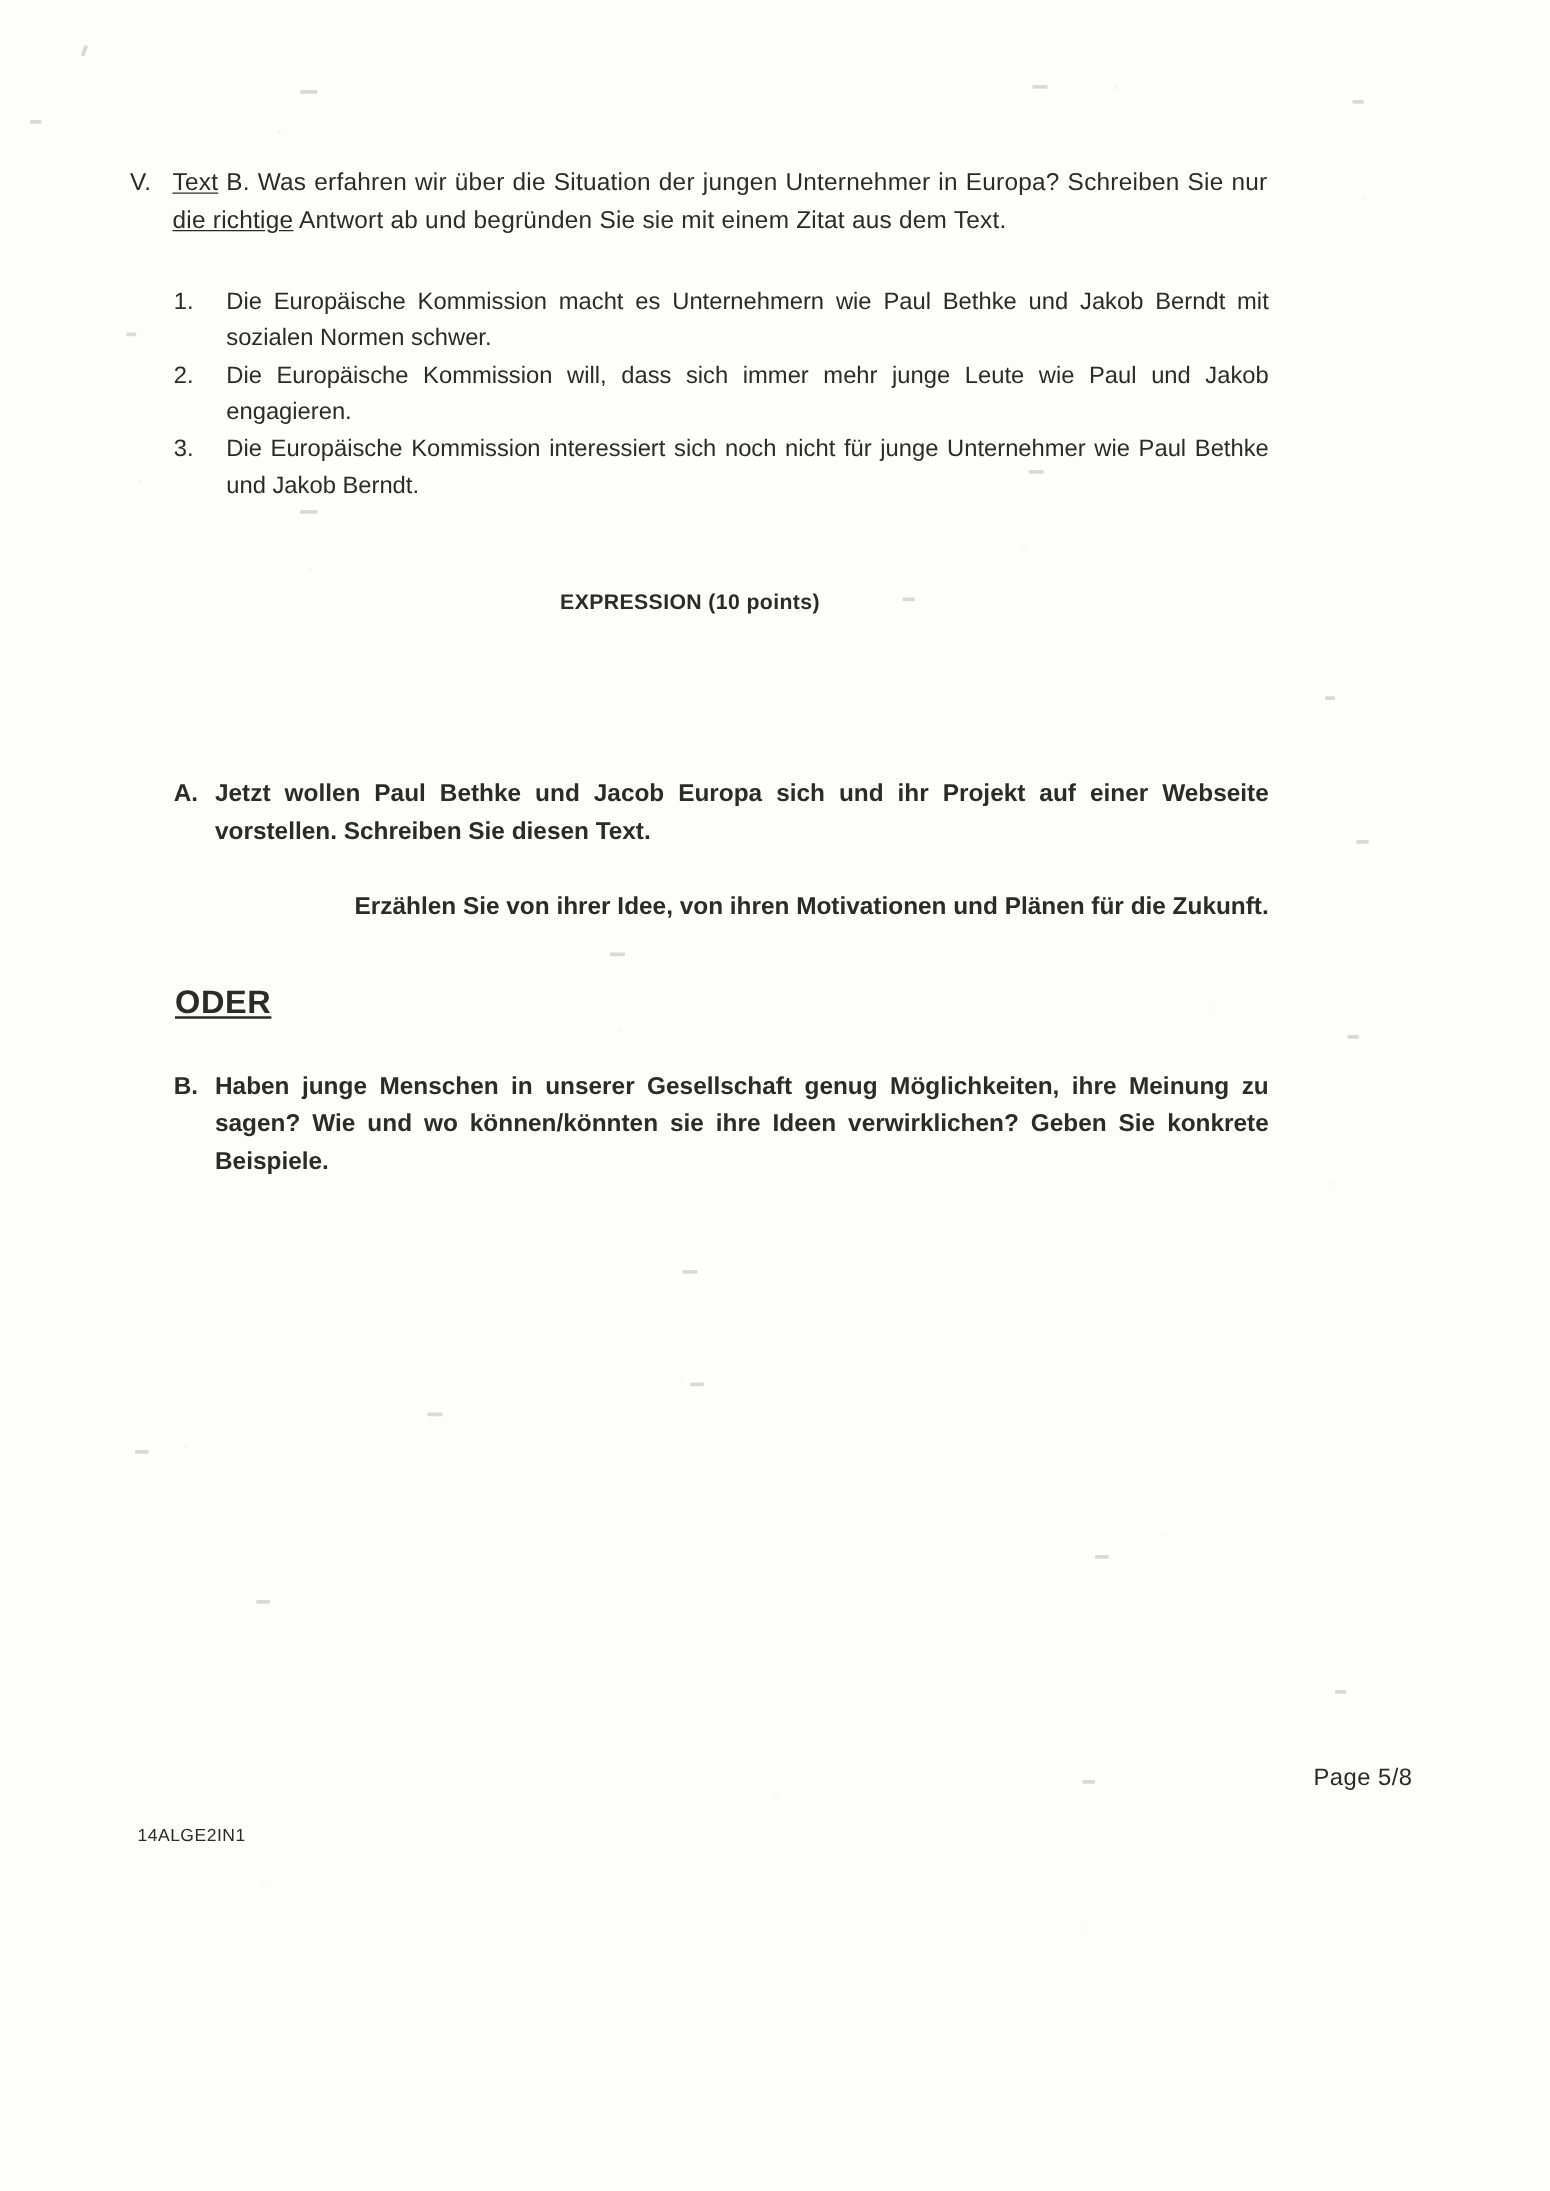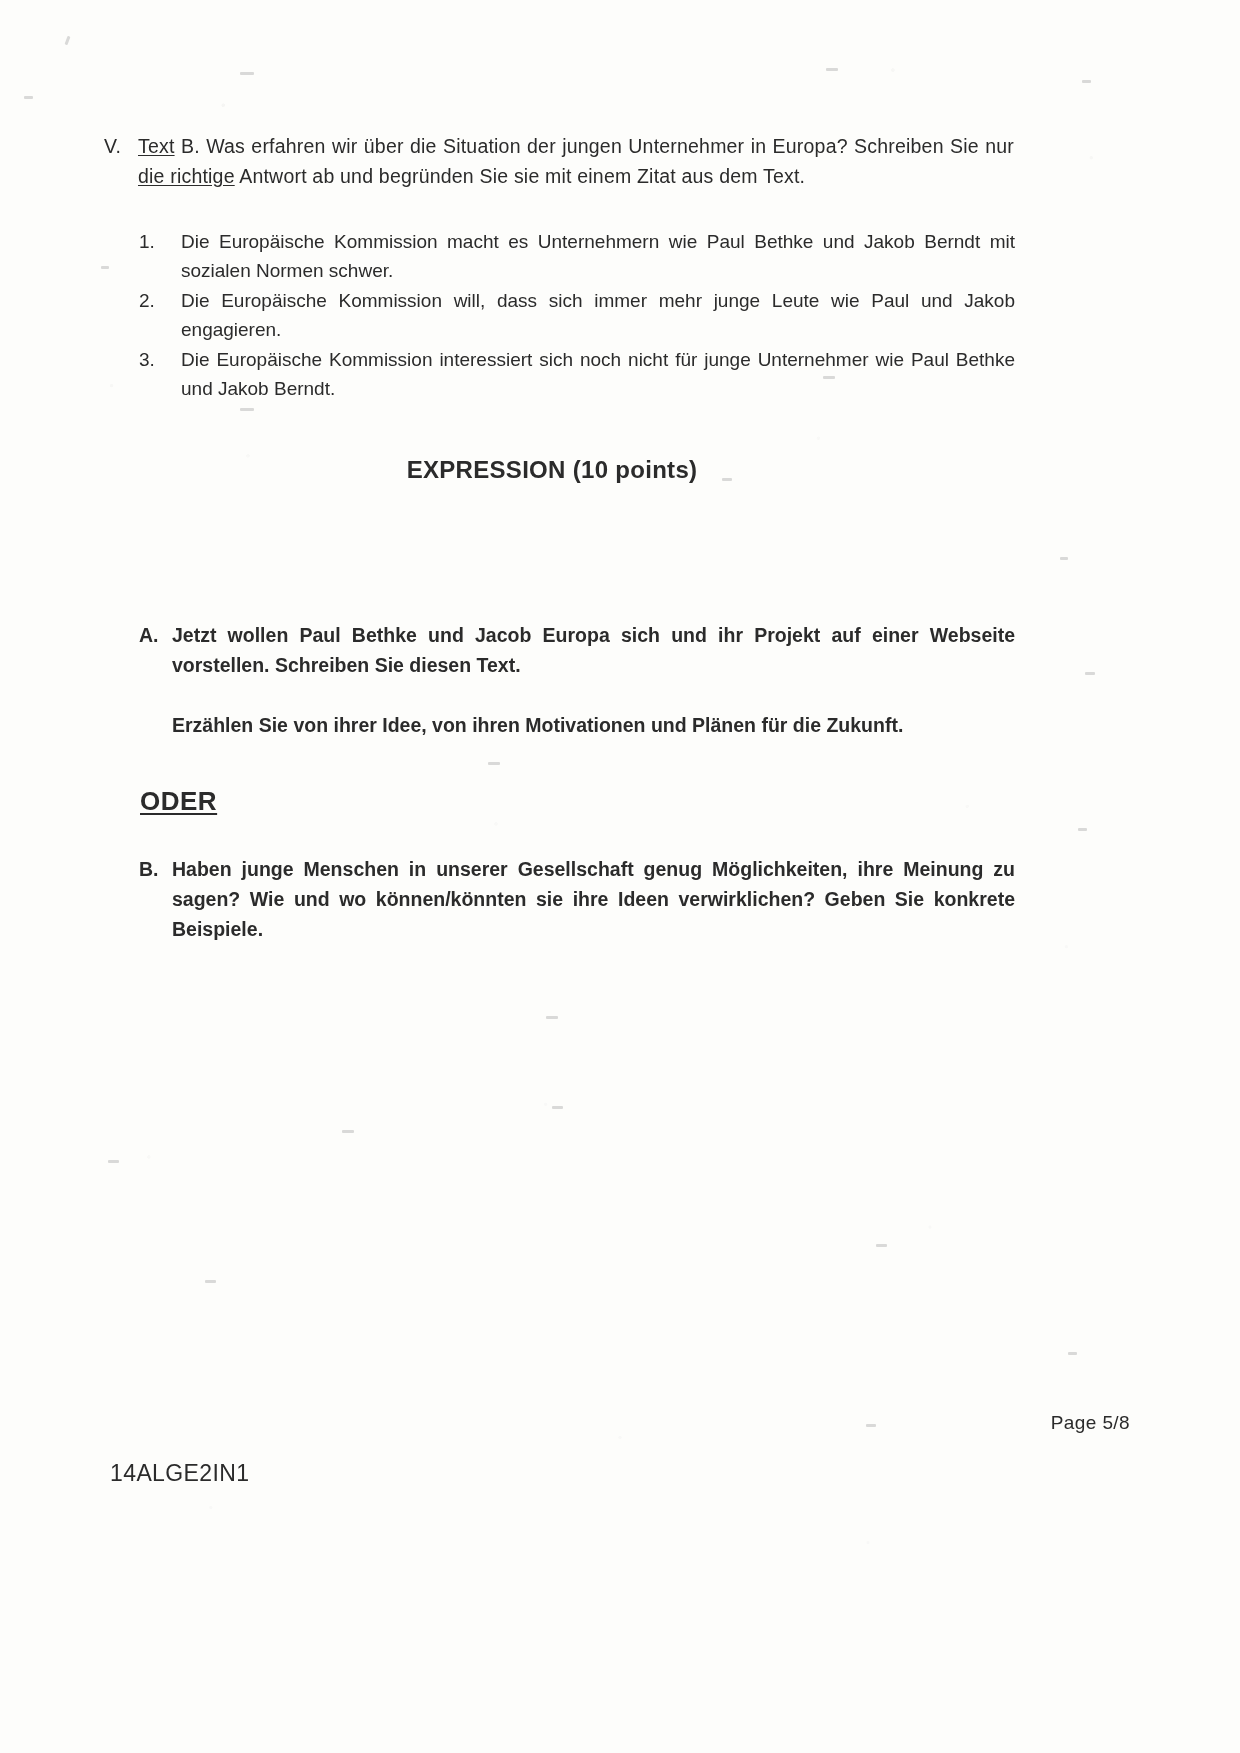--- a/index.html
+++ b/index.html
@@ -94,24 +94,24 @@
   .li-body {
     flex: 1;
     text-align: justify;
     margin-left: 10px;
   }
 
   
   .expression {
     position: absolute;
     left: 0;
-    top: 456px;
+    top: 472px;
     width: 1104px;
     text-align: center;
-    font-size: 24px;
+    font-size: 17px;
     font-weight: bold;
     letter-spacing: 0.3px;
   }
 
   
   .q6 {
     position: absolute;
     left: 110px;
     top: 548px;
     width: 900px;
@@ -142,20 +142,21 @@
     text-align: justify;
   }
   .optionA-extra {
     position: absolute;
     left: 172px;
     top: 710px;
     width: 843px;
     font-size: 19.5px;
     line-height: 30px;
     font-weight: bold;
+    text-align: right;
   }
 
   .oder {
     position: absolute;
     left: 140px;
     top: 786px;
     font-size: 26px;
     font-weight: bold;
     text-decoration: underline;
     text-underline-offset: 3px;
@@ -170,21 +171,21 @@
     font-size: 19.5px;
     line-height: 30px;
     font-weight: bold;
   }
 
   
   .footer-left {
     position: absolute;
     left: 110px;
     top: 1460px;
-    font-size: 23px;
+    font-size: 14px;
     letter-spacing: 0.4px;
   }
   .footer-right {
     position: absolute;
     right: 110px;
     top: 1412px;
     font-size: 19px;
     letter-spacing: 0.4px;
   }
 

